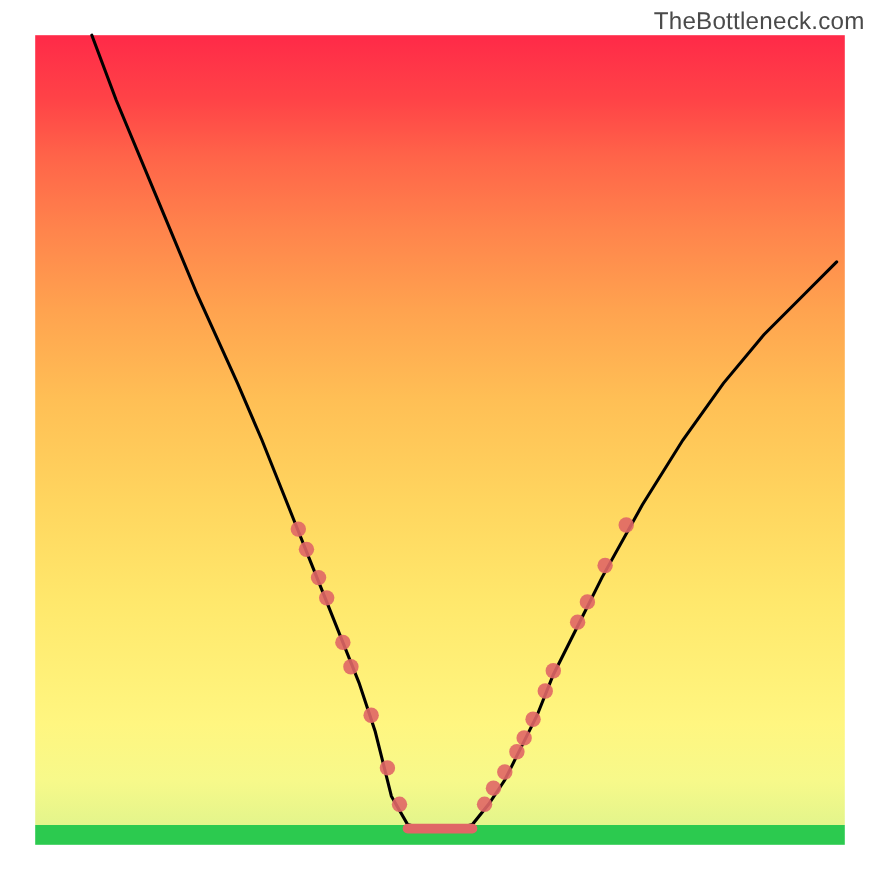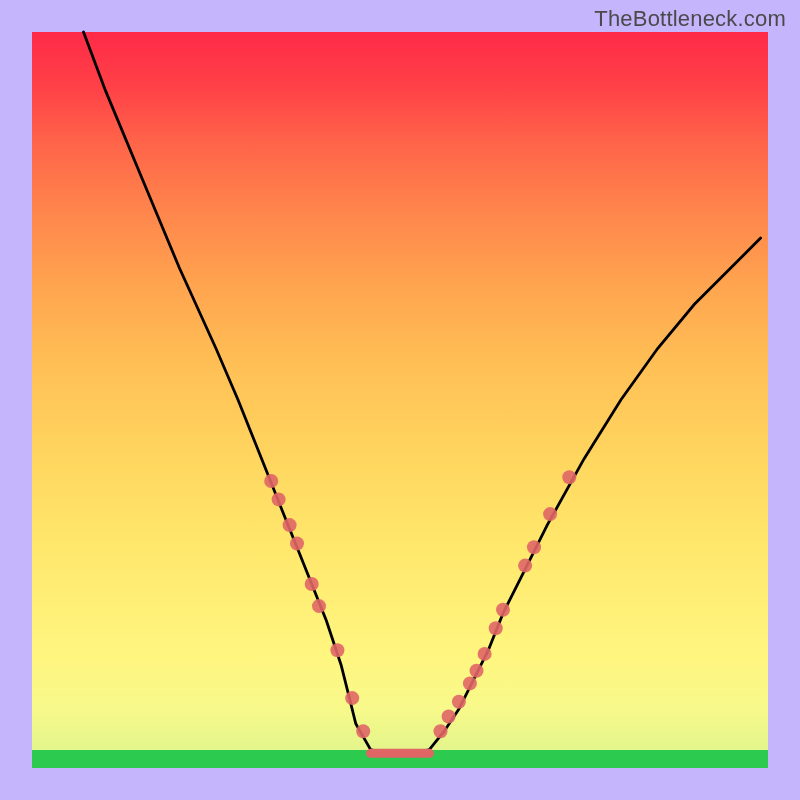--- a/index.html
+++ b/index.html
@@ -8,21 +8,21 @@
     width: 800px;
     height: 800px;
     overflow: hidden;
     background: #000;
     font-family: Arial, Helvetica, sans-serif;
   }
   .frame {
     position: relative;
     width: 800px;
     height: 800px;
-    background: #c4b5fd;
+    background: #ffffff;
   }
   .watermark {
     position: absolute;
     top: 6px;
     right: 14px;
     color: #4a4a4a;
     font-size: 22px;
     font-weight: 500;
     letter-spacing: 0.2px;
     z-index: 5;

